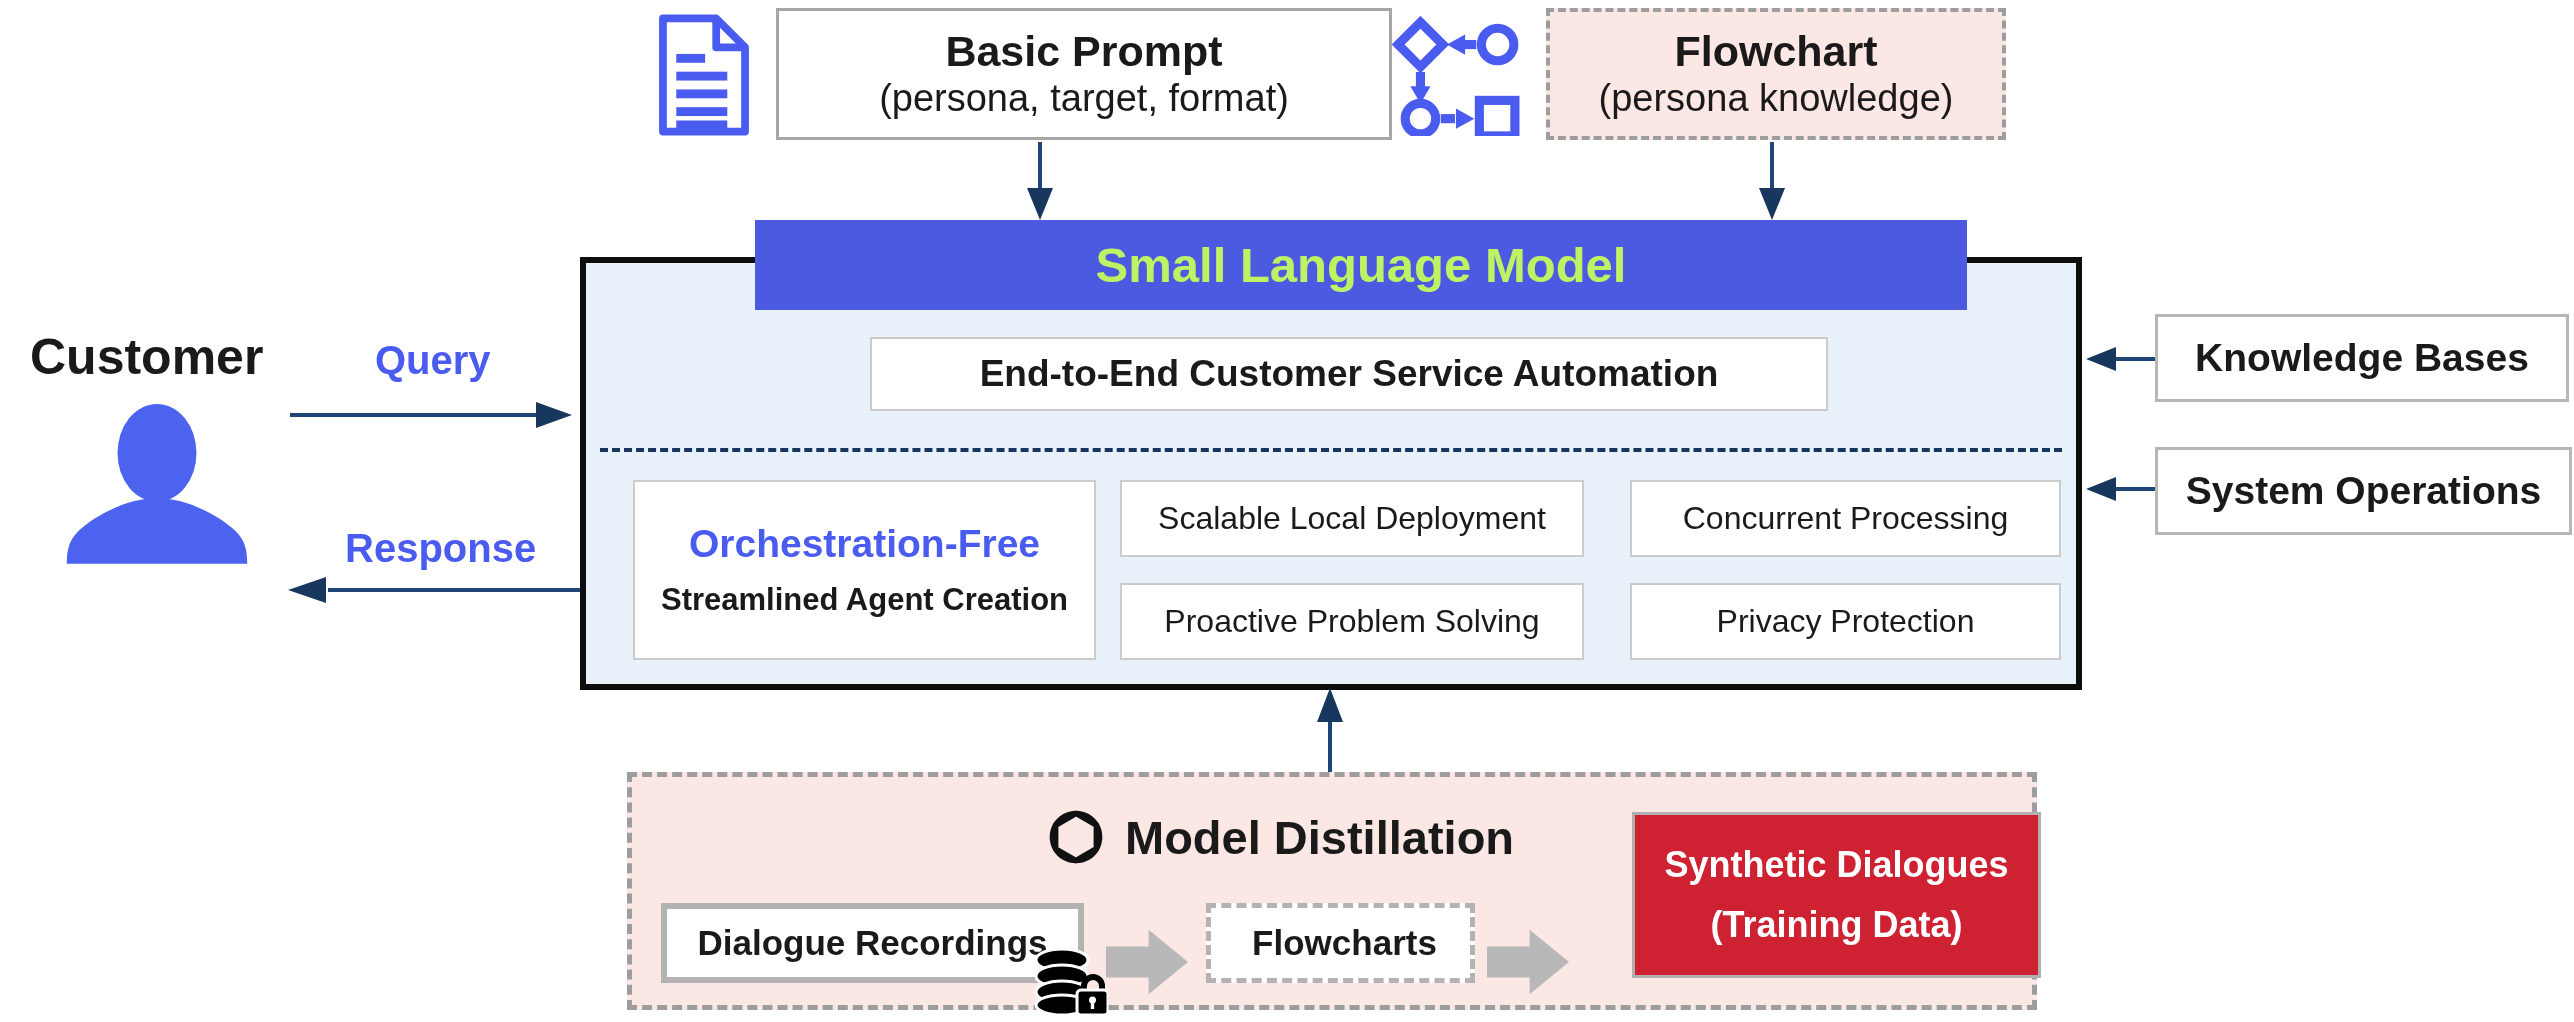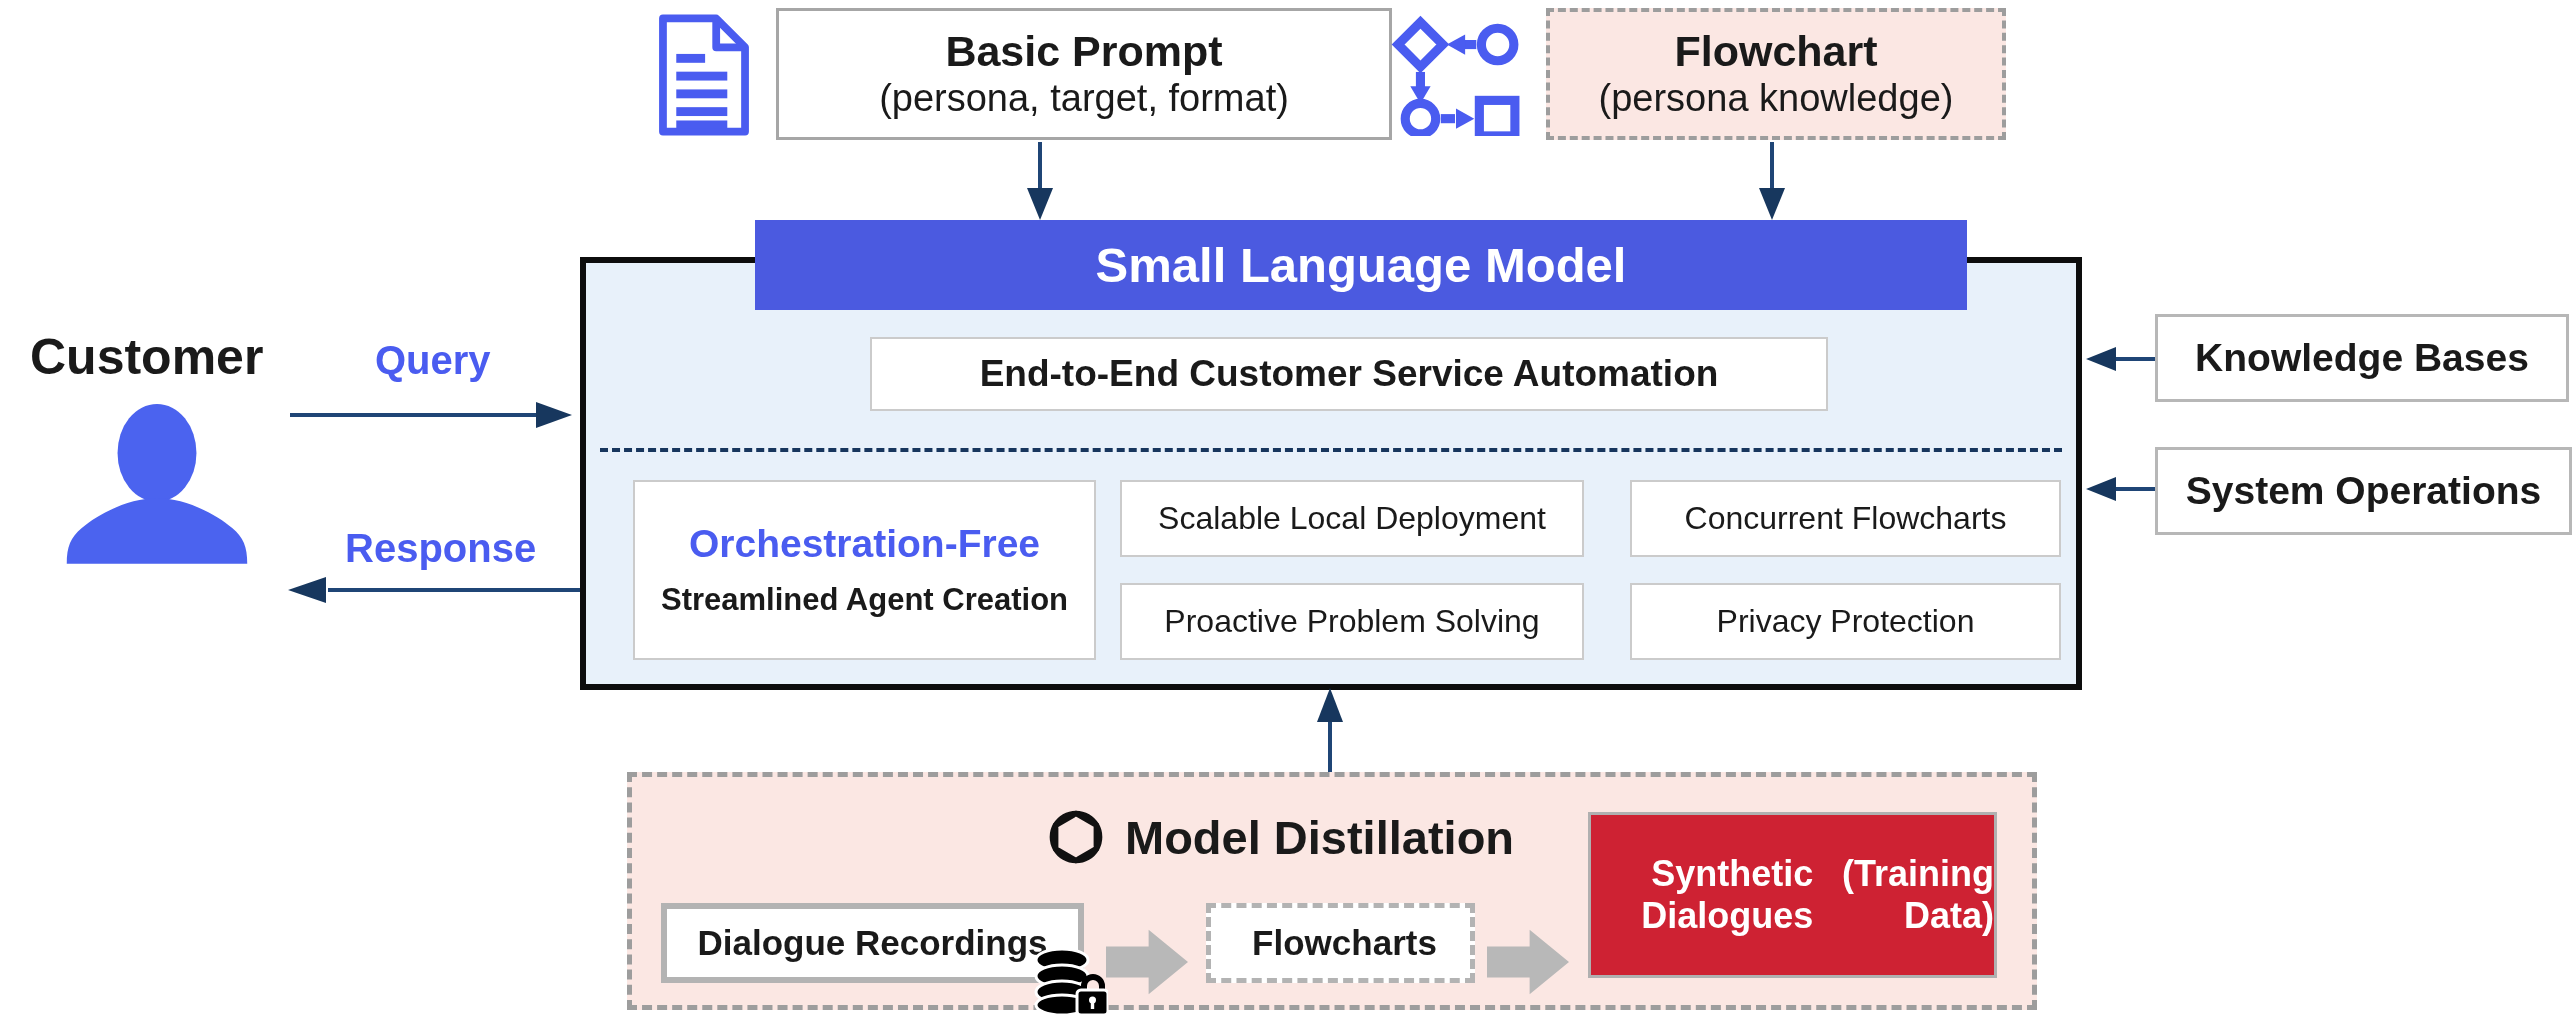--- a/index.html
+++ b/index.html
@@ -15,33 +15,33 @@
     --block-gray:#b8b8b8;
     --ink:#1a1a1a;
   }
   *{box-sizing:border-box;margin:0;padding:0;}
   body{background:#ffffff;font-family:"Liberation Sans",sans-serif;}
   .canvas{position:relative;width:2574px;height:1022px;background:#fff;overflow:hidden;border-radius:31px;}
   .abs{position:absolute;}
   .box{display:flex;flex-direction:column;align-items:center;justify-content:center;text-align:center;background:#fff;}
   .title-lg{font-size:43px;font-weight:700;color:var(--ink);line-height:1.15;}
   .sub-lg{font-size:38px;font-weight:400;color:var(--ink);line-height:1.15;}
-  .slm-header{background:var(--header-blue);color:#ffffff;font-size:49px;font-weight:700;
+  .slm-header{background:var(--header-blue);color:#bef264;font-size:49px;font-weight:700;
               display:flex;align-items:center;justify-content:center;}
   .main-box{background:var(--light-blue);border:6px solid #0d0d0d;}
   .white-cell{background:#fff;border:2px solid var(--lightgray-border);display:flex;align-items:center;justify-content:center;text-align:center;}
   .feat-text{font-size:32px;font-weight:400;color:var(--ink);}
   .bold-ink{font-weight:700;color:var(--ink);}
   .dash-sep{height:0;border-top:4px dashed #17365d;}
   .blue-text{color:var(--blue);font-weight:700;}
   .pink-dashed{background:var(--pink);border:4px dashed #9d9d9d;}
   .block-arrow{background:var(--block-gray);
     clip-path:polygon(0% 28%,52% 28%,52% 4%,100% 50%,52% 96%,52% 72%,0% 72%);}
-  .synth{background:var(--red);border:3px solid #b0b0b0;color:#fff;display:flex;flex-direction:row;
-         align-items:center;justify-content:center;gap:18px;text-align:right;}
+  .synth{background:var(--red);border:3px solid #b0b0b0;color:#fff;display:flex;flex-direction:column;
+         align-items:center;justify-content:center;gap:18px;text-align:right;margin-left:44px;}
   svg{display:block;}
 </style>
 </head>
 <body>
 
 <div class="canvas">
 
   <svg class="abs" style="left:652px;top:14px;" width="104" height="122" viewBox="0 0 90 110">
     <path d="M8 4 L56 4 L82 30 L82 106 L8 106 Z" fill="#fff" stroke="#4a5cf0" stroke-width="7" stroke-linejoin="round"></path>
     <path d="M56 4 L56 30 L82 30" fill="none" stroke="#4a5cf0" stroke-width="7" stroke-linejoin="round"></path>
@@ -124,21 +124,21 @@
 
   <div class="abs white-cell" style="left:633px;top:480px;width:463px;height:180px;flex-direction:column;gap:16px;">
     <div class="blue-text" style="font-size:39px;">Orchestration-Free</div>
     <div class="bold-ink" style="font-size:31px;">Streamlined Agent Creation</div>
   </div>
 
   <div class="abs white-cell" style="left:1120px;top:480px;width:464px;height:77px;">
     <span class="feat-text">Scalable Local Deployment</span>
   </div>
   <div class="abs white-cell" style="left:1630px;top:480px;width:431px;height:77px;">
-    <span class="feat-text">Concurrent Flowcharts</span>
+    <span class="feat-text">Concurrent Processing</span>
   </div>
   <div class="abs white-cell" style="left:1120px;top:583px;width:464px;height:77px;">
     <span class="feat-text">Proactive Problem Solving</span>
   </div>
   <div class="abs white-cell" style="left:1630px;top:583px;width:431px;height:77px;">
     <span class="feat-text">Privacy Protection</span>
   </div>
 
   <svg class="abs" style="left:2086px;top:344px;" width="69" height="30" viewBox="0 0 69 30">
     <line x1="69" y1="15" x2="26" y2="15" stroke="var(--navy-line)" stroke-width="4"></line>

